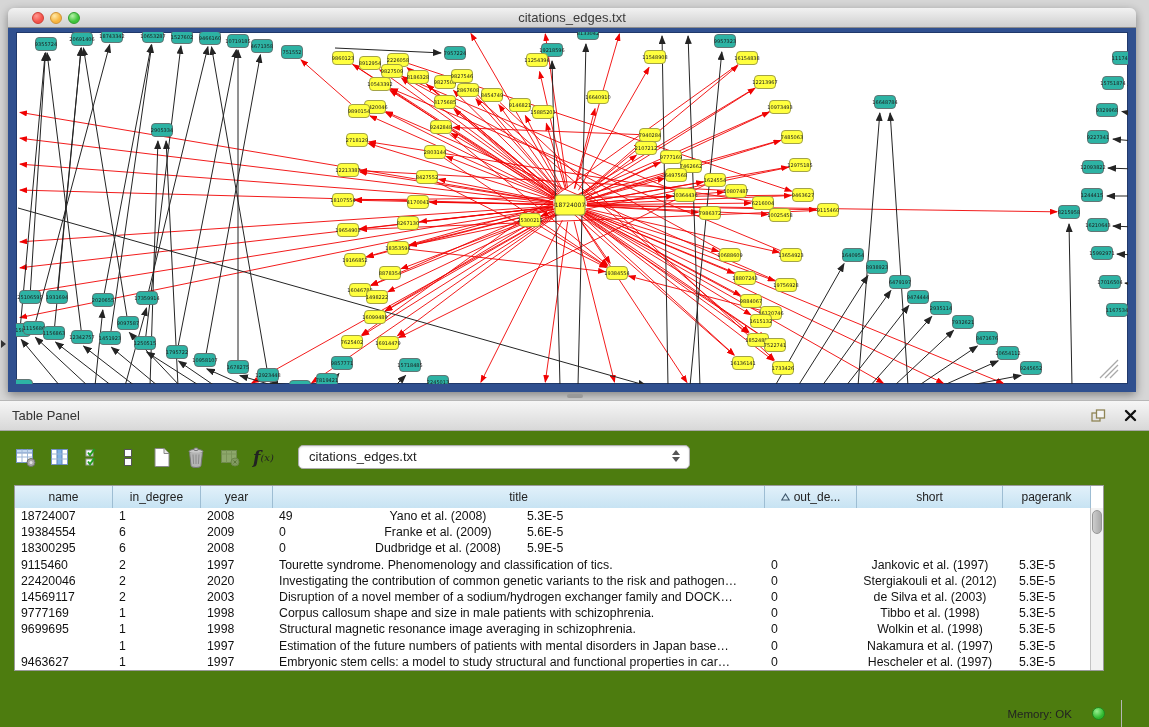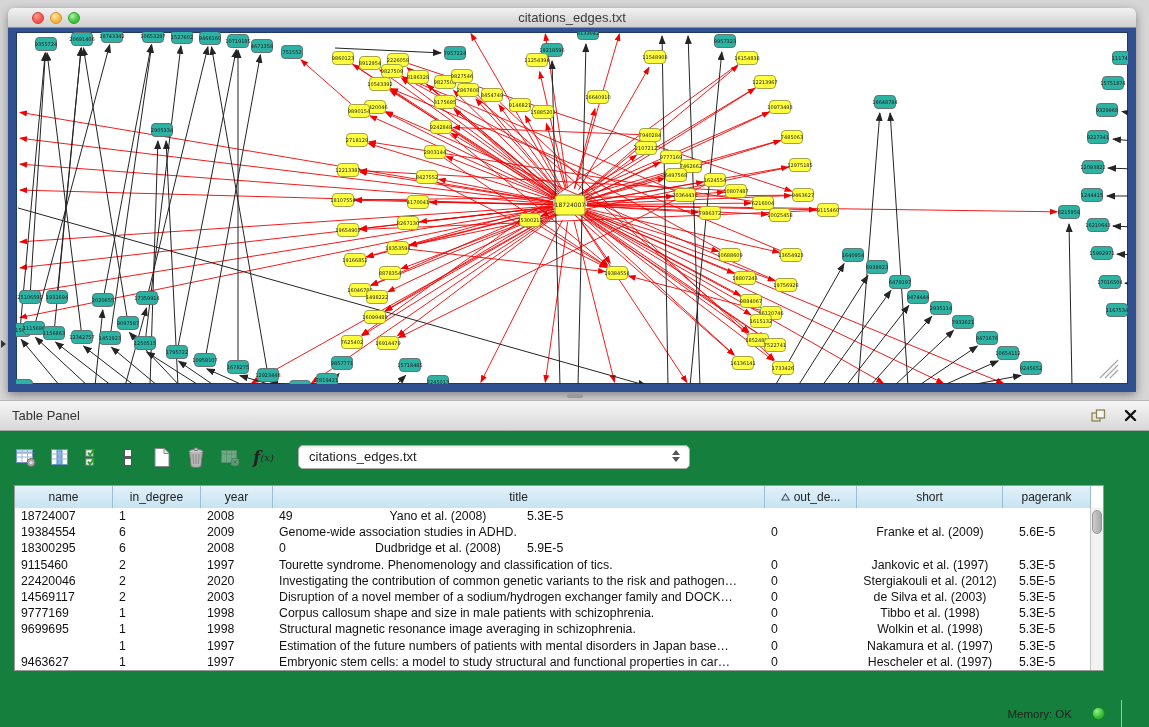--- a/index.html
+++ b/index.html
@@ -31,21 +31,21 @@
 
   
   .divider { position:absolute; left:0; top:392px; width:1149px; height:8px; }
   .divider .grip { position:absolute; left:567px; top:2px; width:16px; height:4px;
     background:#999; border-radius:2px; }
   .side-marker { position:absolute; left:1px; top:340px; width:0; height:0;
     border-left:5px solid #333; border-top:4px solid transparent; border-bottom:4px solid transparent; }
 
   
   .table-panel { position:absolute; left:0; top:400px; width:1149px; height:327px;
-    background:#15803d; border-top:1px solid #b7b7b7; }
+    background:#4d7c0f; border-top:1px solid #b7b7b7; }
   .panel-header { position:absolute; left:0; top:0; width:100%; height:30px;
     background:linear-gradient(#f6f6f6,#d8d8d8); border-bottom:1px solid #a8a8a8;
     display:flex; align-items:center; padding:0 12px; font-size:13px; color:#333; }
   .panel-header .spacer { flex:1; }
   .float-icon { margin-right:18px; display:flex; }
   .close-icon { display:flex; }
 
   .toolbar { position:absolute; left:10px; top:38px; height:36px; display:flex; align-items:center; gap:3px; }
   .tbtn { width:31px; height:30px; display:flex; align-items:center; justify-content:center; border-radius:4px; }
   .fx { font-family:"DejaVu Serif", serif; font-style:italic; color:#222; }
@@ -912,21 +912,20 @@
             <div class="td" style="width: 88px;">1</div>
             <div class="td" style="width: 72px;">2008</div>
             <div class="td" style="width: 92px;">49</div>
             <div class="td center" style="width: 146px;">Yano et al. (2008)</div>
             <div class="td pr" style="width: 88px;">5.3E-5</div>
           </div>
           <div class="tr">
             <div class="td" style="width: 98px;">19384554</div>
             <div class="td" style="width: 88px;">6</div>
             <div class="td" style="width: 72px;">2009</div>
-            <div class="td" style="width: 492px;">Genome-wide association studies in ADHD.</div>
             <div class="td" style="width: 92px;">0</div>
             <div class="td center" style="width: 146px;">Franke et al. (2009)</div>
             <div class="td pr" style="width: 88px;">5.6E-5</div>
           </div>
           <div class="tr">
             <div class="td" style="width: 98px;">18300295</div>
             <div class="td" style="width: 88px;">6</div>
             <div class="td" style="width: 72px;">2008</div>
             <div class="td" style="width: 92px;">0</div>
             <div class="td center" style="width: 146px;">Dudbridge et al. (2008)</div>

